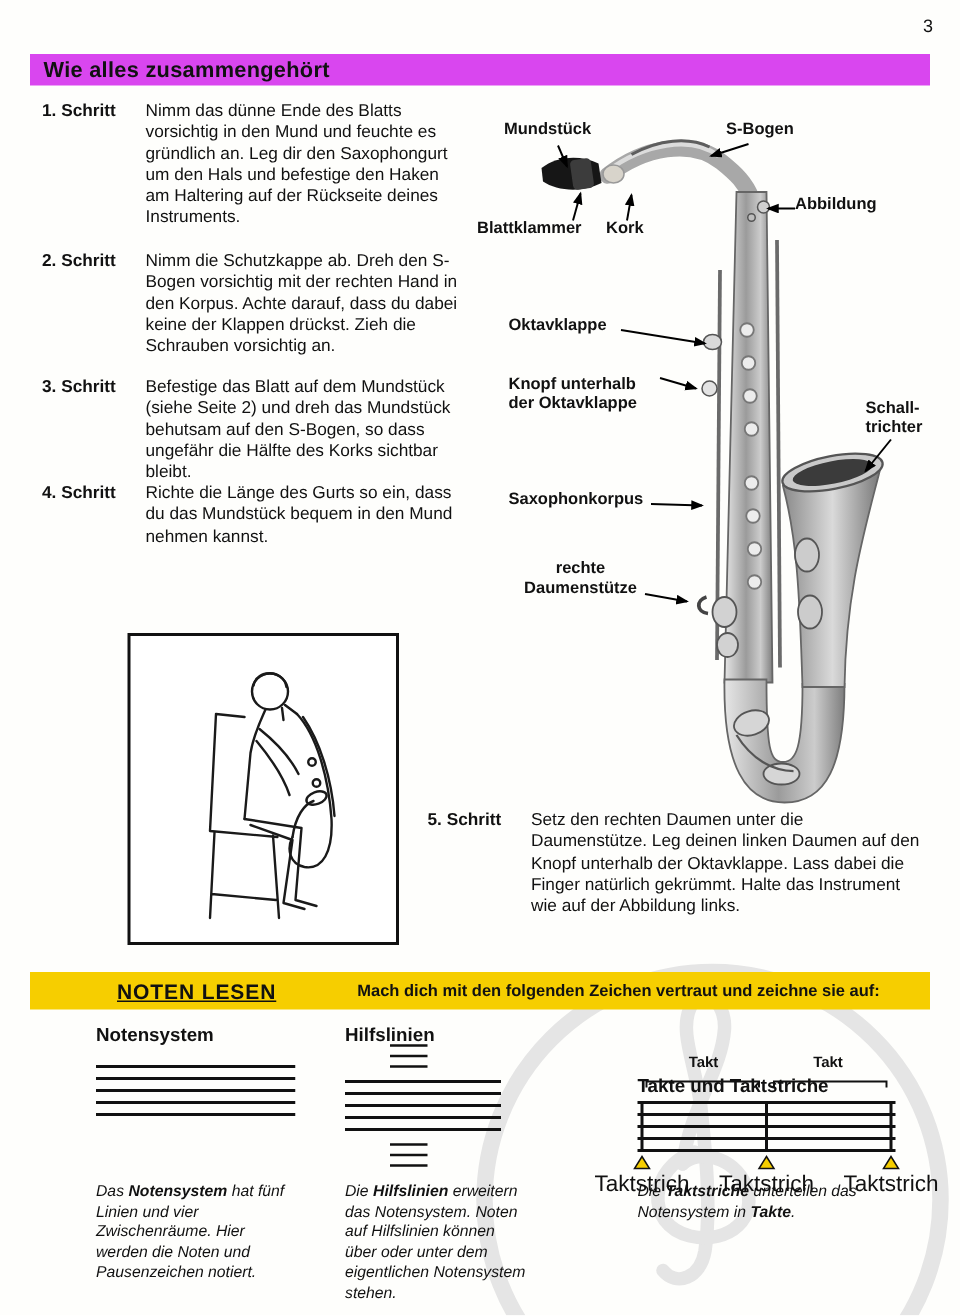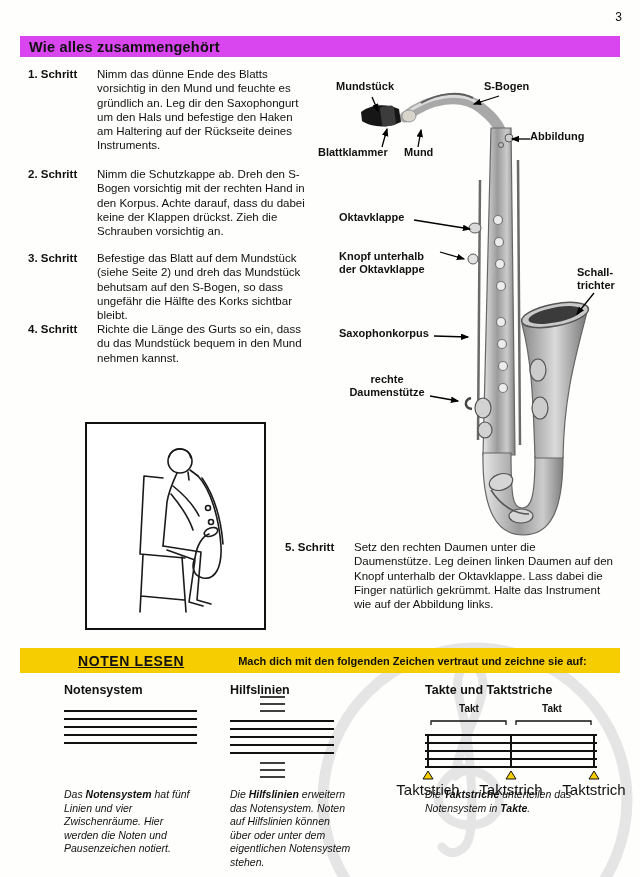--- a/index.html
+++ b/index.html
@@ -151,21 +151,21 @@
       <line x1="274" y1="218" x2="257" y2="239" marker-end="url(#ah)"></line>
       <line x1="114" y1="261" x2="148" y2="262" marker-end="url(#ah)"></line>
       <line x1="110" y1="321" x2="138" y2="326" marker-end="url(#ah)"></line>
     </g>
   </svg>
 
   <div class="abs sax-label" style="left:336px;top:80px">Mundstück</div>
   <div class="abs sax-label" style="left:484px;top:80px">S-Bogen</div>
   <div class="abs sax-label" style="left:530px;top:130px">Abbildung</div>
   <div class="abs sax-label" style="left:318px;top:146px">Blattklammer</div>
-  <div class="abs sax-label" style="left:404px;top:146px">Mund</div>
+  <div class="abs sax-label" style="left:404px;top:146px">Kork</div>
   <div class="abs sax-label" style="left:339px;top:211px">Oktavklappe</div>
   <div class="abs sax-label" style="left:339px;top:250px">Knopf unterhalb
 der Oktavklappe</div>
   <div class="abs sax-label" style="left:577px;top:266px">Schall-
 trichter</div>
   <div class="abs sax-label" style="left:339px;top:327px">Saxophonkorpus</div>
   <div class="abs sax-label" style="left:345px;top:373px;width:84px;text-align:center">rechte
 Daumenstütze</div>
 
   <div class="abs person-box">
@@ -203,21 +203,21 @@
     <div class="step-text">Setz den rechten Daumen unter die Daumenstütze. Leg deinen linken Daumen auf den Knopf unterhalb der Oktavklappe. Lass dabei die Finger natürlich gekrümmt. Halte das Instrument wie auf der Abbildung links.</div>
   </div>
 
   <div class="abs noten-bar">
     <span class="noten-header">NOTEN LESEN</span>
     <span class="noten-instruction">Mach dich mit den folgenden Zeichen vertraut und zeichne sie auf:</span>
   </div>
 
   <div class="abs col-title" style="left:64px;top:683px">Notensystem</div>
   <div class="abs col-title" style="left:230px;top:683px">Hilfslinien</div>
-  <div class="abs col-title" style="left:425px;top:683px">Takte und Taktstriche</div>
+  <div class="abs col-title" style="left:425px;top:717px">Takte und Taktstriche</div>
 
   <svg class="abs" style="left:64px;top:708px" width="133" height="38" viewBox="0 0 133 38">
     <g stroke="#111" stroke-width="2">
       <line x1="0" y1="3" x2="133" y2="3"></line>
         <line x1="0" y1="11" x2="133" y2="11"></line>
       <line x1="0" y1="19" x2="133" y2="19"></line>
         <line x1="0" y1="27" x2="133" y2="27"></line>
       <line x1="0" y1="35" x2="133" y2="35"></line>
     </g>
   </svg>

